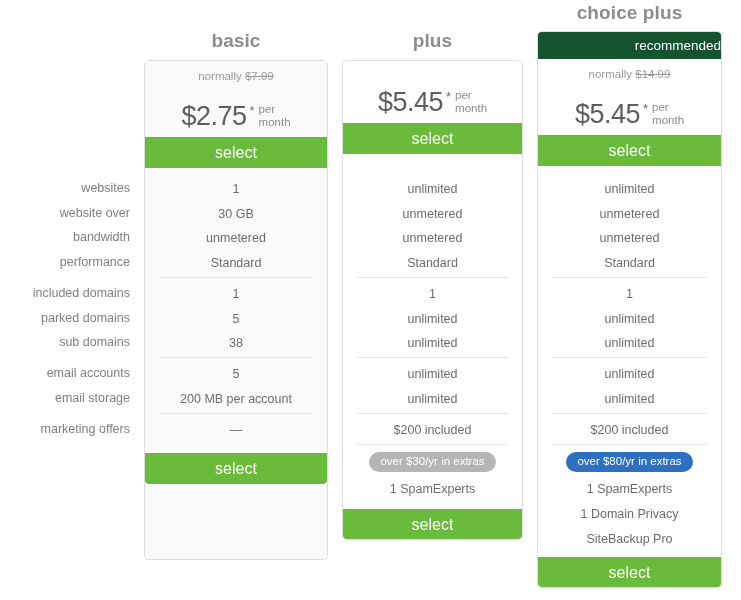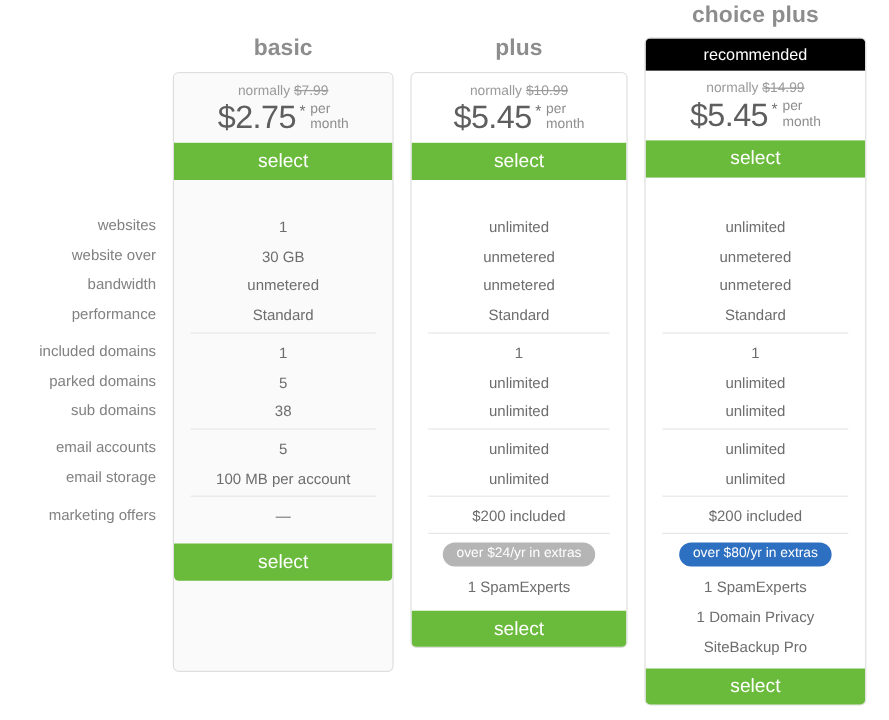--- a/index.html
+++ b/index.html
@@ -87,21 +87,21 @@
     color: #9a9a9a;
     line-height: 14px;
   }
   .normally .strike {
     text-decoration: line-through;
   }
   .price-line {
     display: flex;
     align-items: flex-start;
     justify-content: center;
-    margin-top: 1px;
+    margin-top: 19px;
     line-height: 1;
   }
   .price-main {
     font-size: 27px;
     color: #5e5e5e;
     letter-spacing: -0.5px;
     line-height: 28px;
   }
   .price-star {
     font-size: 13px;
@@ -208,38 +208,34 @@
         <div class="feat-row" style="top:121px">1</div>
         <div class="feat-row" style="top:146px">30 GB</div>
         <div class="feat-row" style="top:170px">unmetered</div>
         <div class="feat-row" style="top:195px">Standard</div>
         <div class="divider" style="top:216px; left:14px; right:14px;"></div>
         <div class="feat-row" style="top:226px">1</div>
         <div class="feat-row" style="top:251px">5</div>
         <div class="feat-row" style="top:275px">38</div>
         <div class="divider" style="top:296px; left:14px; right:14px;"></div>
         <div class="feat-row" style="top:306px">5</div>
-        <div class="feat-row" style="top:331px">100 MB per account</div>
+        <div class="feat-row" style="top:331px">200 MB per account</div>
         <div class="divider" style="top:352px; left:14px; right:14px;"></div>
         <div class="feat-row" style="top:362px">—</div>
       </div>
 
       <div class="bottom-select" style="top:392px; width:182px; height:31px; line-height:31px; background:#6abb3c;">select</div>
     </div>
   </div>
 
   <div class="plan-col" style="left:342px; width:181px;">
     <div class="plan-title" style="position:absolute; top:30px; left:0; width:181px;">plus</div>
 
     <div class="card" style="top:60px; width:181px; height:480px;">
       <div class="price-box">
-        <div class="normally">
-          <span>normally</span>
-          <span class="strike">$10.99</span>
-        </div>
         <div class="price-line">
           <span class="price-main">$5.45</span>
           <span class="price-star">*</span>
           <span class="price-per">
             <span>per</span><br>
             <span>month</span>
           </span>
         </div>
       </div>
 
@@ -254,34 +250,34 @@
         <div class="feat-row" style="top:226px">1</div>
         <div class="feat-row" style="top:251px">unlimited</div>
         <div class="feat-row" style="top:275px">unlimited</div>
         <div class="divider" style="top:296px; left:14px; right:14px;"></div>
         <div class="feat-row" style="top:306px">unlimited</div>
         <div class="feat-row" style="top:331px">unlimited</div>
         <div class="divider" style="top:352px; left:14px; right:14px;"></div>
         <div class="feat-row" style="top:362px">$200 included</div>
         <div class="divider" style="top:383px; left:14px; right:14px;"></div>
         <div class="feat-row" style="top:391px">
-          <span class="pill" style="background:#b5b5b5;">over $24/yr in extras</span>
+          <span class="pill" style="background:#b5b5b5;">over $30/yr in extras</span>
         </div>
         <div class="feat-row" style="top:421px">1 SpamExperts</div>
       </div>
 
       <div class="bottom-select" style="top:448px; width:179px; height:31px; line-height:31px; background:#6abb3c;">select</div>
     </div>
   </div>
 
   <div class="plan-col" style="left:537px; width:185px;">
     <div class="plan-title" style="position:absolute; top:2px; left:0; width:185px;">choice plus</div>
 
     <div class="card" style="top:31px; width:185px; height:557px;">
-      <div class="ribbon" style="background:#000000;">recommended</div>
+      <div class="ribbon" style="background:#14532d;text-align:right;">recommended</div>
 
       <div class="price-box">
         <div class="normally">
           <span>normally</span>
           <span class="strike">$14.99</span>
         </div>
         <div class="price-line">
           <span class="price-main">$5.45</span>
           <span class="price-star">*</span>
           <span class="price-per">

